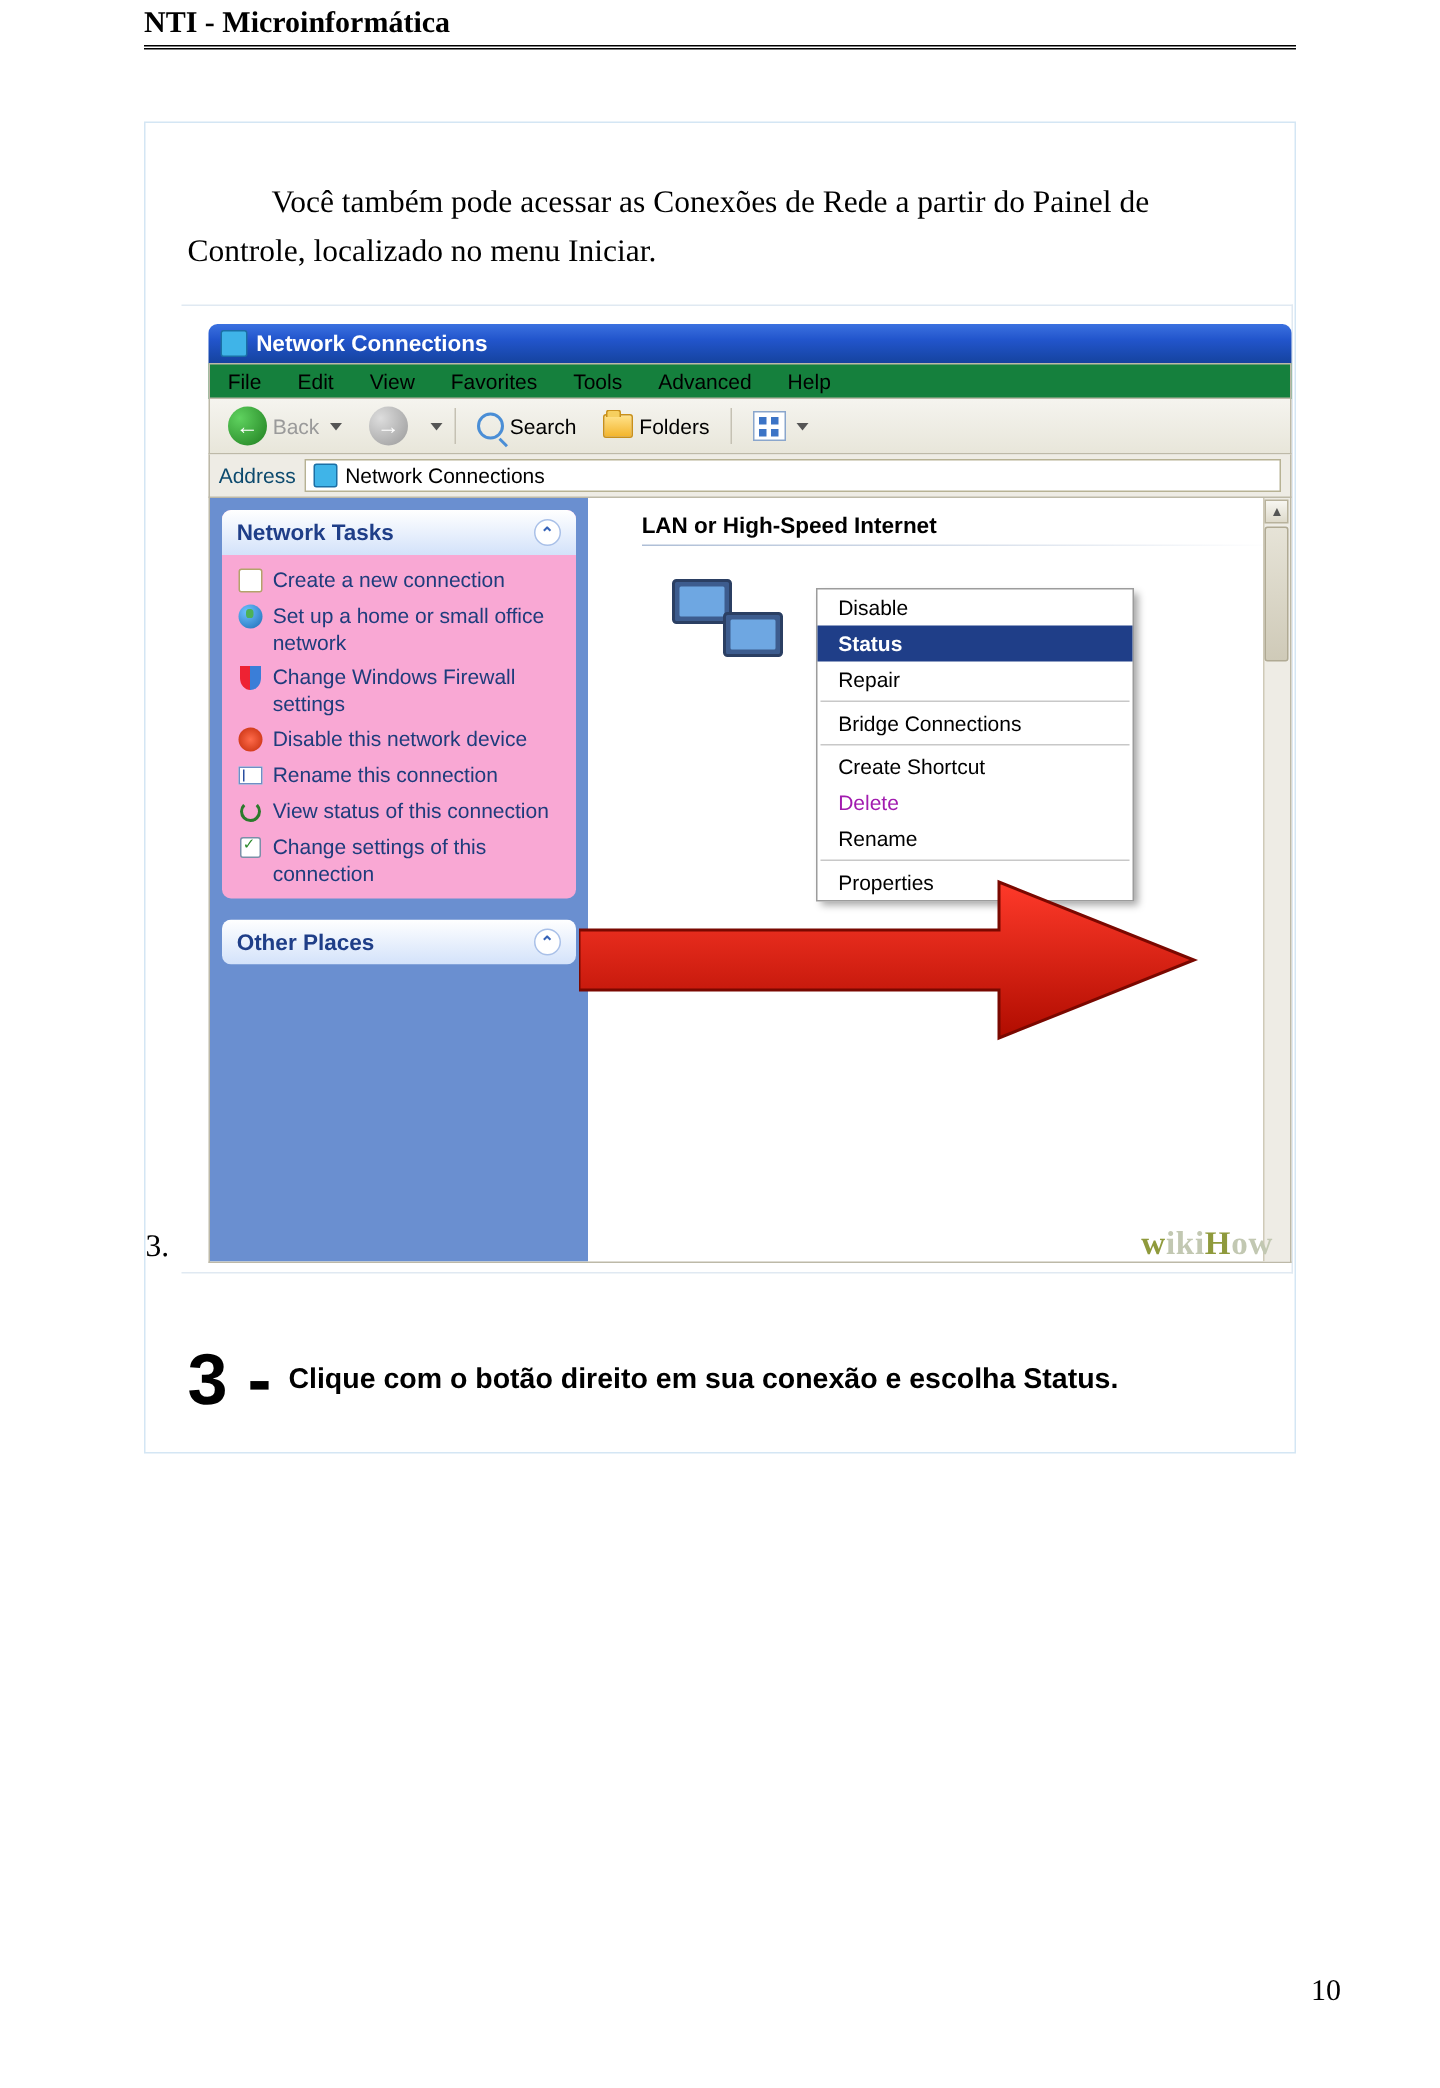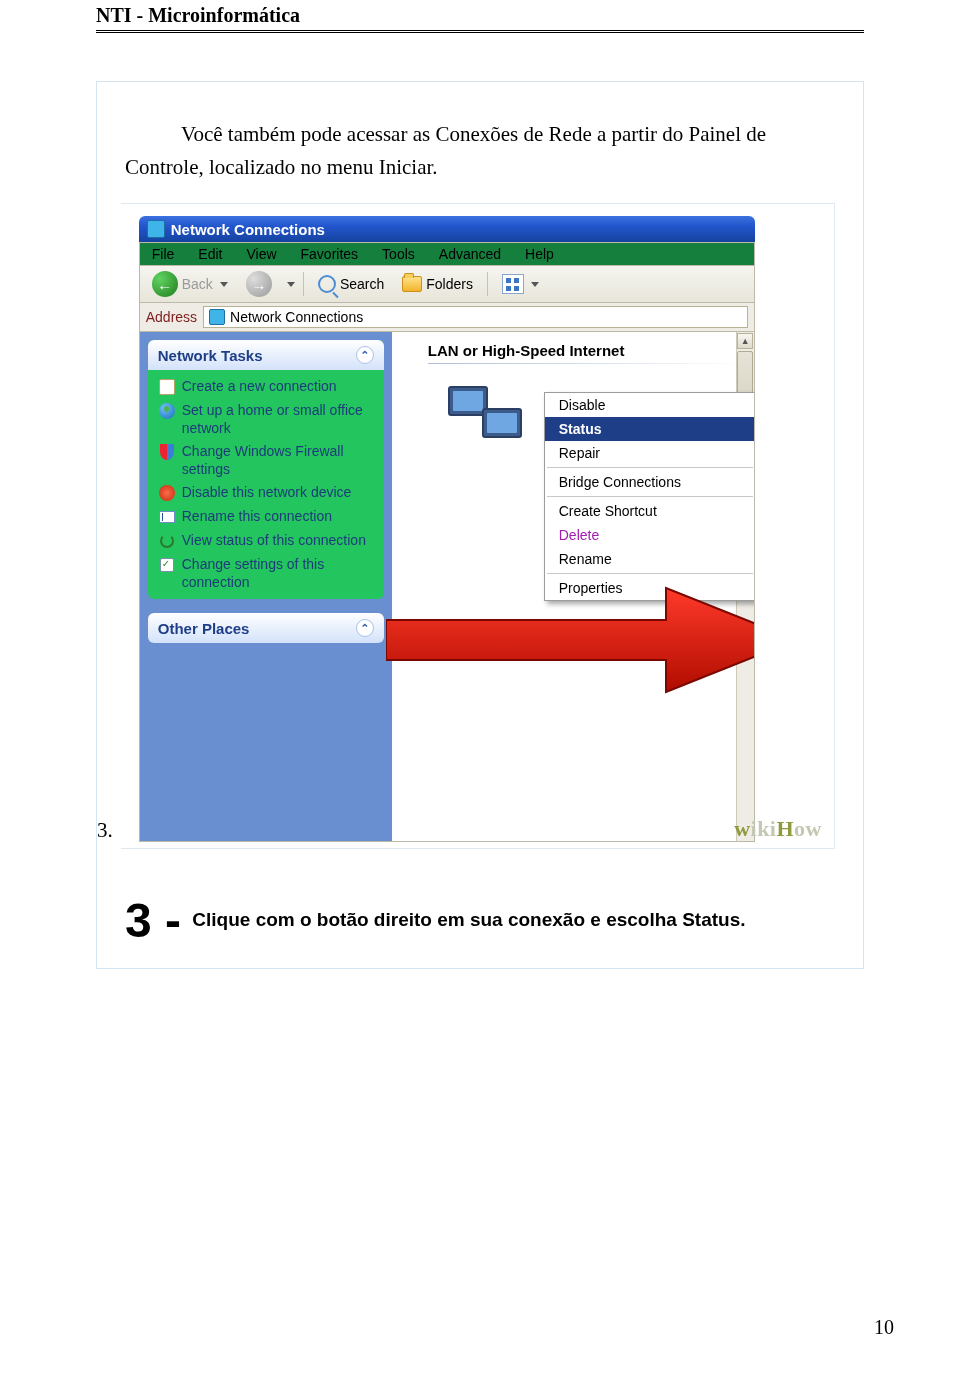--- a/index.html
+++ b/index.html
@@ -54,21 +54,21 @@
     border-top: 1px solid #e0e9f2;
     border-right: 1px solid #e0e9f2;
     border-bottom: 1px solid #e0e9f2;
     font-family: Tahoma, Arial, sans-serif;
     font-size: 14px;
     color: #000;
     padding: 12px 0 6px 18px;
     position: relative;
   }
   .xp-window {
-    width: 616px;
+    width: 722px;
   }
   
   .xp-titlebar {
     background: linear-gradient(#3b71e0,#2255cc 40%,#15439f);
     color:#fff;
     font-weight:bold;
     padding:4px 8px;
     border-radius:6px 6px 0 0;
     display:flex;
     align-items:center;
@@ -115,37 +115,37 @@
   }
   .folder-ico::before{content:"";position:absolute;top:-4px;left:1px;width:8px;height:4px;background:#f6cf5f;border:1px solid #c9901a;border-bottom:none;border-radius:2px 2px 0 0;}
   .view-btn {
     width:22px;height:20px;border:1px solid #8aa6cc;background:#fff;display:inline-block;position:relative;
   }
   .view-btn::before{content:"";position:absolute;top:3px;left:3px;width:5px;height:5px;background:#3c74c6;box-shadow:8px 0 #3c74c6,0 8px #3c74c6,8px 8px #3c74c6;}
   .dd-caret { width:0;height:0;border-left:4px solid transparent;border-right:4px solid transparent;border-top:5px solid #555;display:inline-block;margin-left:3px; }
   .xp-address {
     background:#eeece5;border:1px solid #bdb9a8;border-top:none;display:flex;align-items:center;padding:3px 6px;gap:6px;
   }
-  .addr-text {color:#7f1d1d;}
+  .addr-text {color:#0c4a6e;}
   .addr-field {
     flex:1;background:#fff;border:1px solid #b7b294;padding:2px 5px;display:flex;align-items:center;gap:5px;
   }
   
   .xp-body {
     display:flex;
     border:1px solid #bdb9a8;border-top:none;background:#fff;
     height: 510px;
     position:relative;
     overflow:hidden;
   }
   .sidebar {
     width:252px;background:#6a8fd0;padding:8px 8px 0 8px;display:flex;flex-direction:column;gap:14px;
   }
   .panel {
-    background:#22c55e;border-radius:6px;overflow:hidden;
+    background:#f9a8d4;border-radius:6px;overflow:hidden;
   }
   .panel-head {
     background:linear-gradient(#fff,#d3e2fa);padding:6px 10px;font-weight:bold;color:#1f3e88;display:flex;justify-content:space-between;align-items:center;font-size:15px;
   }
   .chev {
     width:18px;height:18px;border:1px solid #a9c0e8;border-radius:50%;background:#fff;display:flex;align-items:center;justify-content:center;color:#3563b8;font-size:11px;font-weight:bold;
   }
   .panel-body {
     padding:6px 10px;display:flex;flex-direction:column;gap:2px;
   }

